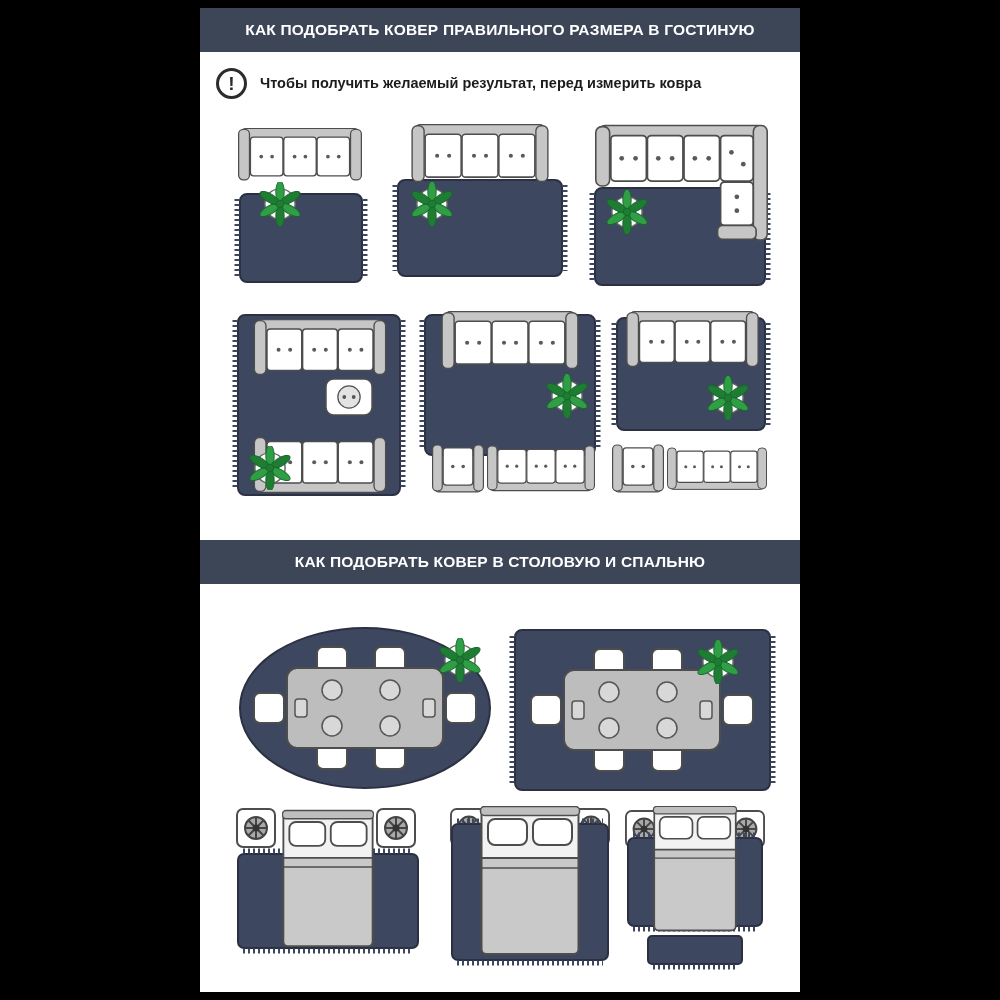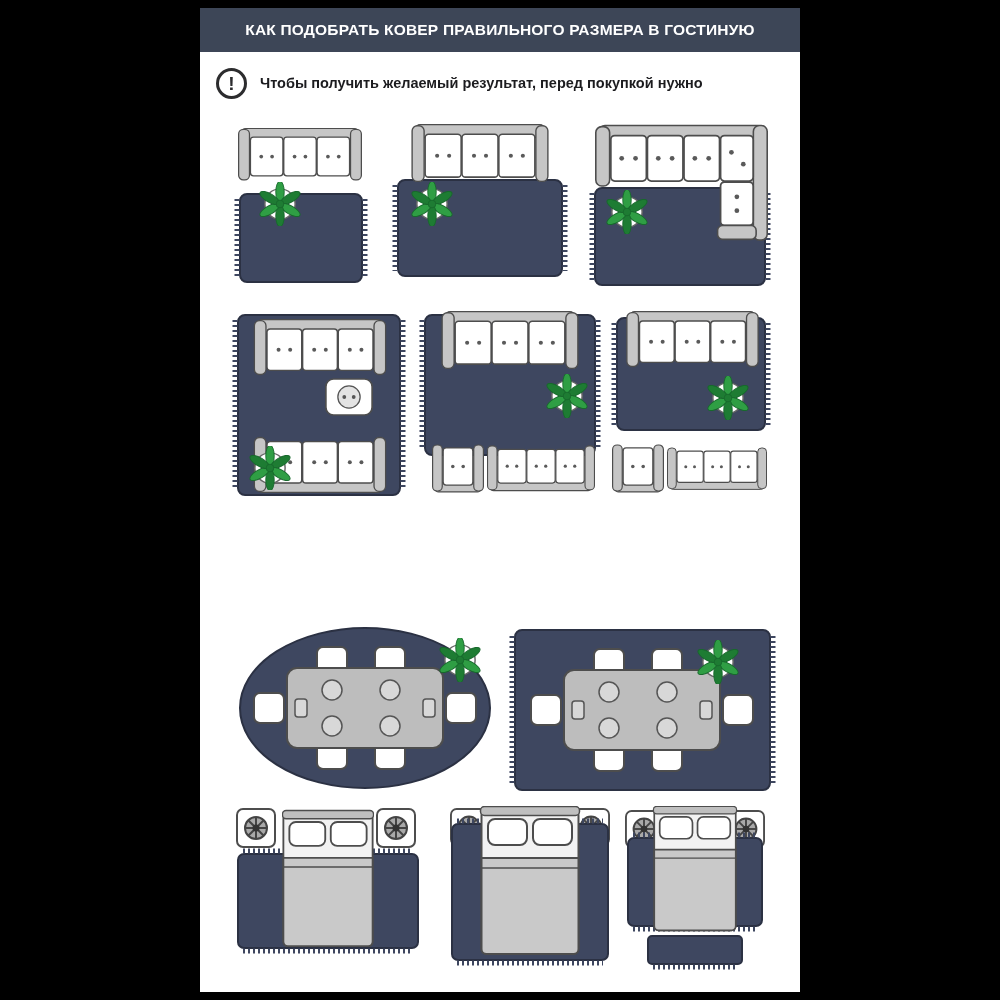--- a/index.html
+++ b/index.html
@@ -29,24 +29,27 @@
 
     <div class="hdr hdr1">
       <span>КАК ПОДОБРАТЬ КОВЕР ПРАВИЛЬНОГО РАЗМЕРА В ГОСТИНУЮ</span>
     </div>
 
     <div class="note">
       <div class="note-icon">
         <span>!</span>
       </div>
       <div class="note-text">
-        <span>Чтобы получить желаемый результат, перед покупкой нужно</span><br>
+        <span>Чтобы получить желаемый результат, перед измерить ковра</span><br>
       </div>
     </div>
 
+    <div class="hdr hdr2">
+      <span>КАК ПОДОБРАТЬ КОВЕР В СТОЛОВУЮ И СПАЛЬНЮ</span>
+    </div>
 
     <svg class="scene" width="600" height="984" viewBox="0 0 600 984">
       <defs>
         <symbol id="sym-sofa3" viewBox="0 0 160 70">
           <rect x="5" y="0.8" width="150" height="15" rx="5" fill="#c6c6c6" stroke="#4d4d4d" stroke-width="1.6"></rect>
           <rect x="0.8" y="2" width="14" height="65" rx="6" fill="#c6c6c6" stroke="#4d4d4d" stroke-width="1.6"></rect>
           <rect x="145.2" y="2" width="14" height="65" rx="6" fill="#c6c6c6" stroke="#4d4d4d" stroke-width="1.6"></rect>
           <rect x="16" y="12" width="42" height="50" rx="4" fill="#fff" stroke="#4d4d4d" stroke-width="1.8"></rect>
           <rect x="59" y="12" width="42" height="50" rx="4" fill="#fff" stroke="#4d4d4d" stroke-width="1.8"></rect>
           <rect x="102" y="12" width="42" height="50" rx="4" fill="#fff" stroke="#4d4d4d" stroke-width="1.8"></rect>

